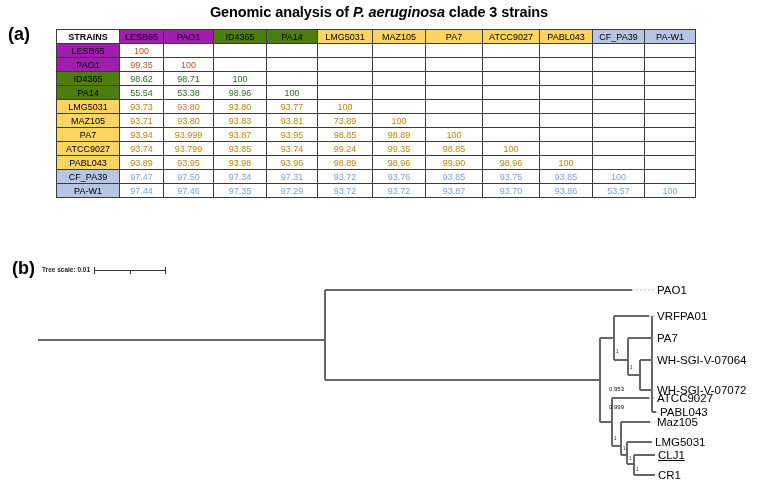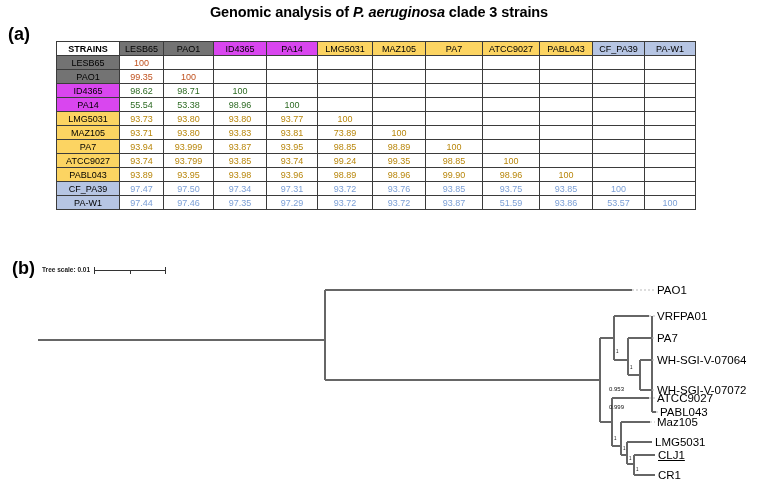--- a/index.html
+++ b/index.html
@@ -34,21 +34,21 @@
     color: #000;
     font-family: "Liberation Sans", sans-serif;
   }
   #panel-a-label { left: 8px; top: 24px; }
   #panel-b-label { left: 12px; top: 258px; }
 
   
   #matrix-wrap {
     position: absolute;
     left: 56px;
-    top: 41px;
+    top: 29px;
   }
   table.matrix {
     border-collapse: collapse;
     table-layout: fixed;
     font-size: 9px;
     font-family: "Liberation Sans", sans-serif;
   }
   table.matrix th, table.matrix td {
     border: 1px solid #3b3b3b;
     height: 13px;
@@ -62,22 +62,22 @@
   table.matrix th.corner {
     background: #ffffff;
     color: #000;
     width: 60px;
   }
   table.matrix th.colhead { font-weight: normal; color: #000; }
   table.matrix th.rowhead { font-weight: normal; color: #000; width: 60px; }
   td.val { background: #ffffff; font-weight: normal; }
 
   
-  .g-salmon { background: #737373; }
-  .g-green  { background: #d946ef; }
+  .g-salmon { background: #a21caf; }
+  .g-green  { background: #4d7c0f; }
   .g-yellow { background: #fcd462; }
   .g-blue   { background: #b6c5e3; }
 
   .t-salmon { color: #c0521f; }
   .t-green  { color: #2e6b24; }
   .t-yellow { color: #b8860b; }
   .t-blue   { color: #7b9fd6; }
 
   
   #tree-area {
@@ -321,21 +321,21 @@
         </tr>
         <tr>
           <th class="rowhead g-blue">PA-W1</th>
           <td class="val t-blue">97.44</td>
           <td class="val t-blue">97.46</td>
           <td class="val t-blue">97.35</td>
           <td class="val t-blue">97.29</td>
           <td class="val t-blue">93.72</td>
           <td class="val t-blue">93.72</td>
           <td class="val t-blue">93.87</td>
-          <td class="val t-blue">51.59</td>
+          <td class="val t-blue">93.70</td>
           <td class="val t-blue">93.86</td>
           <td class="val t-blue">53.57</td>
           <td class="val t-blue">100</td>
         </tr>
       </tbody>
   </table>
 </div>
 
 <div id="tree-area">
 

